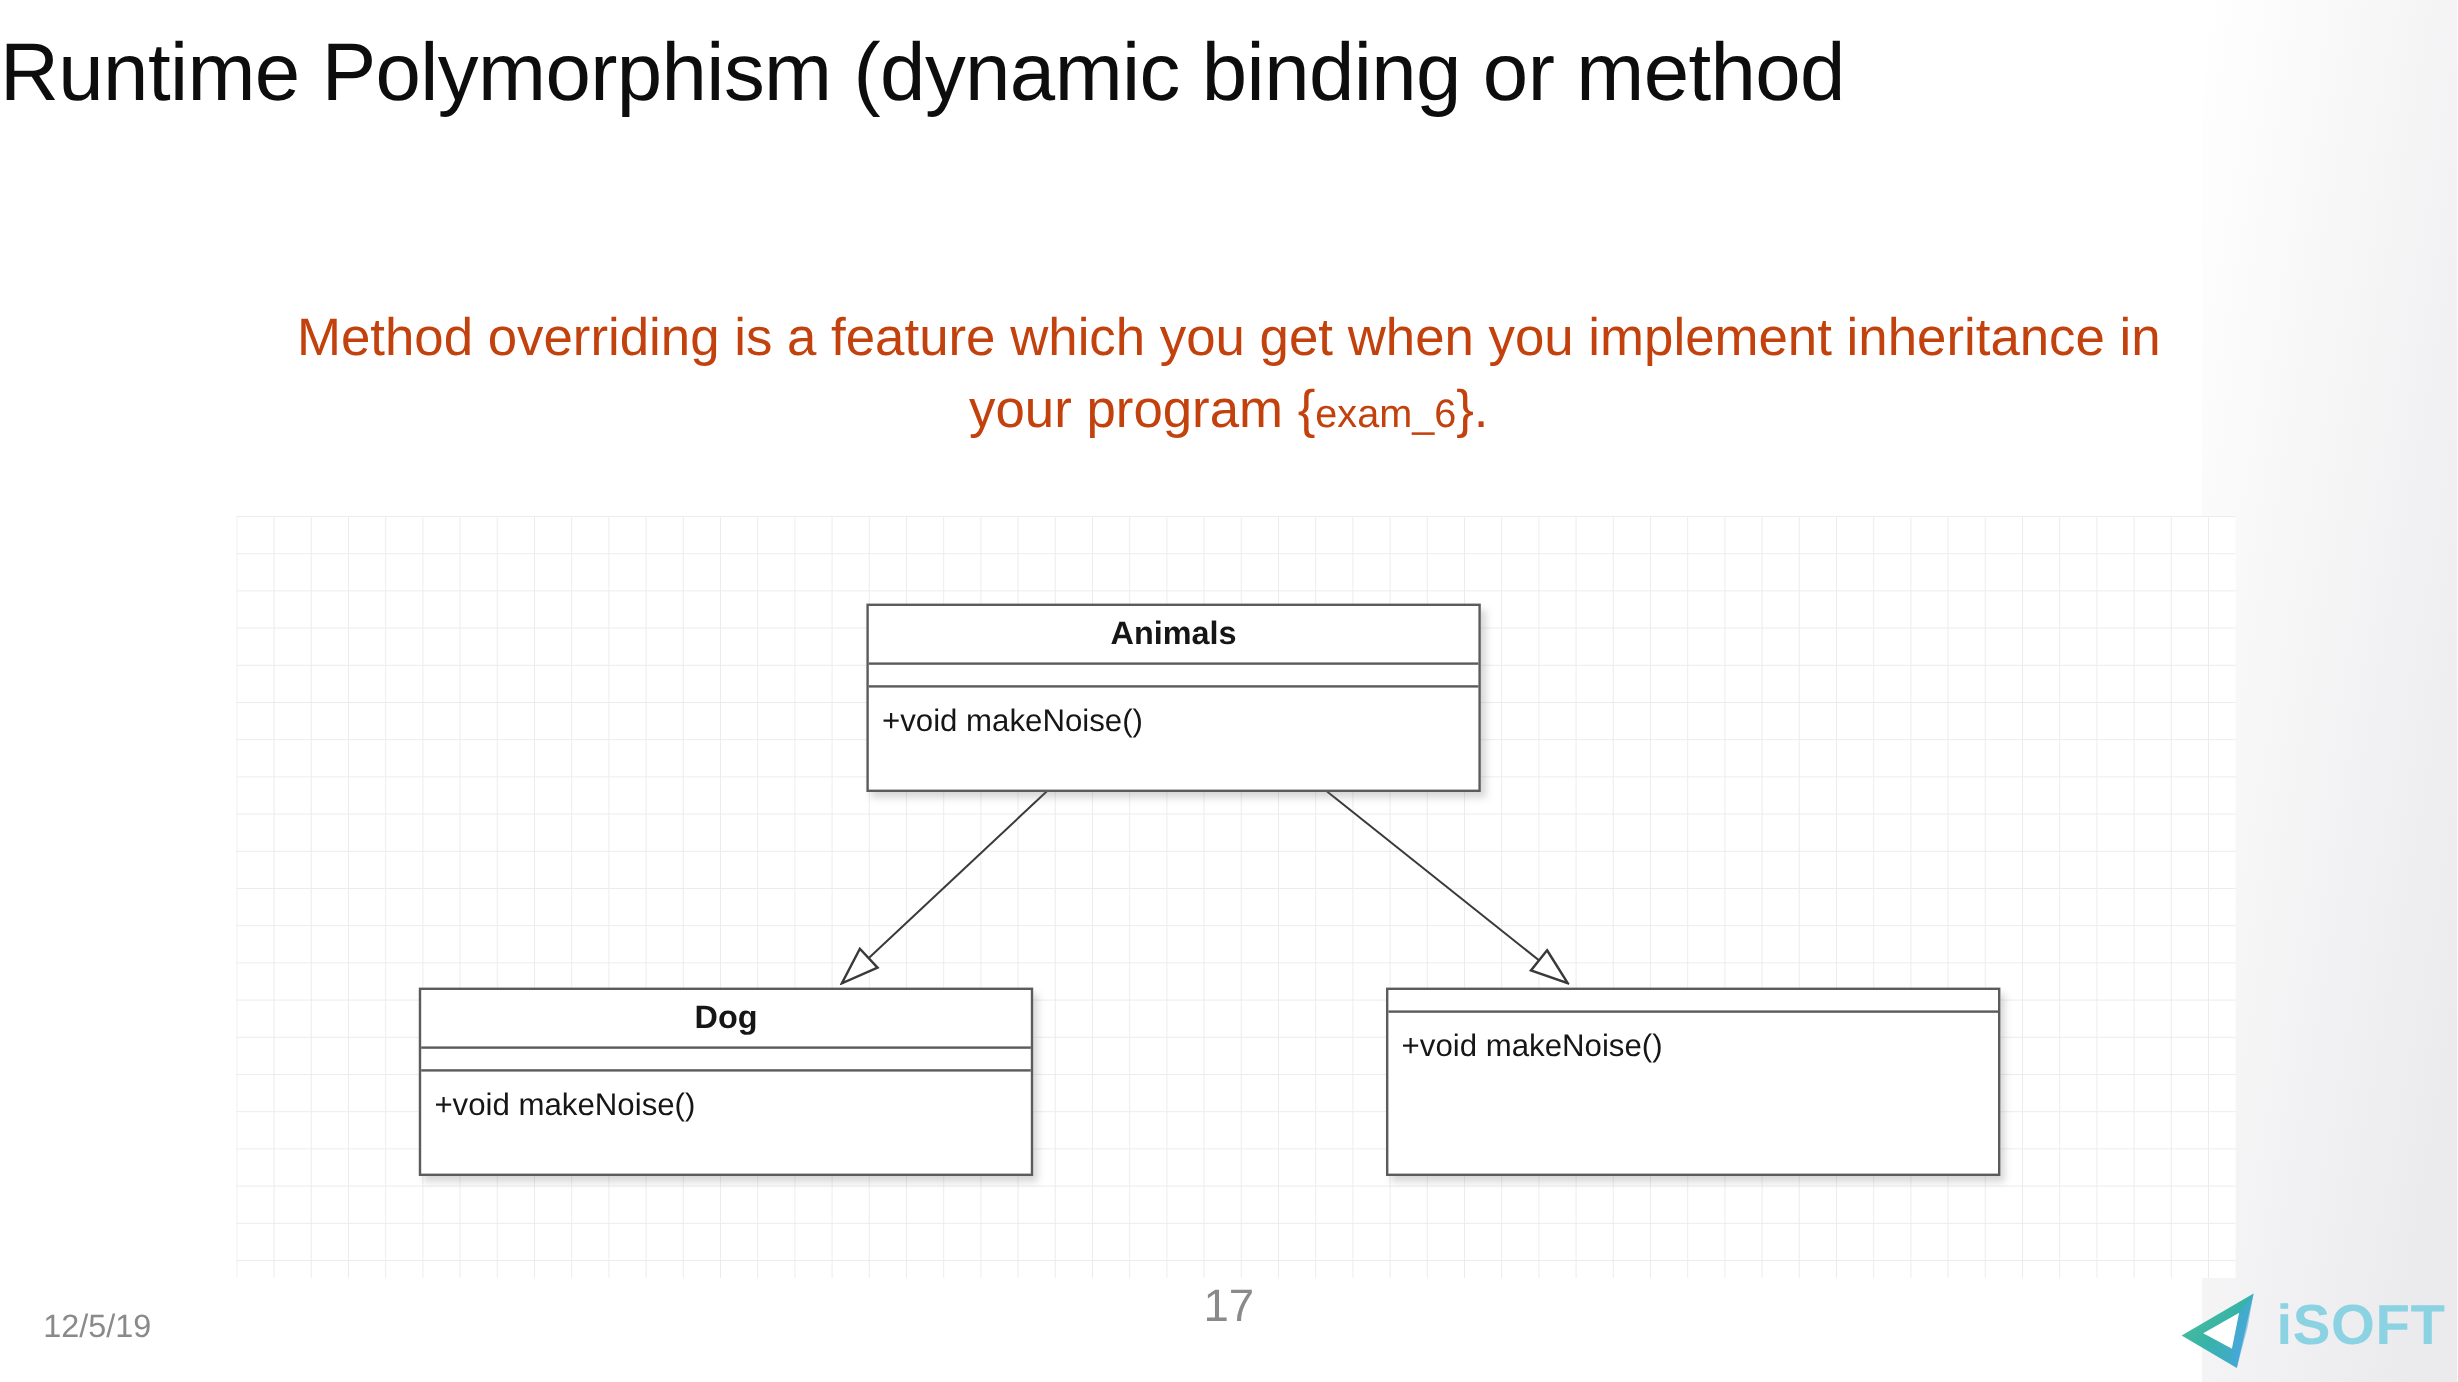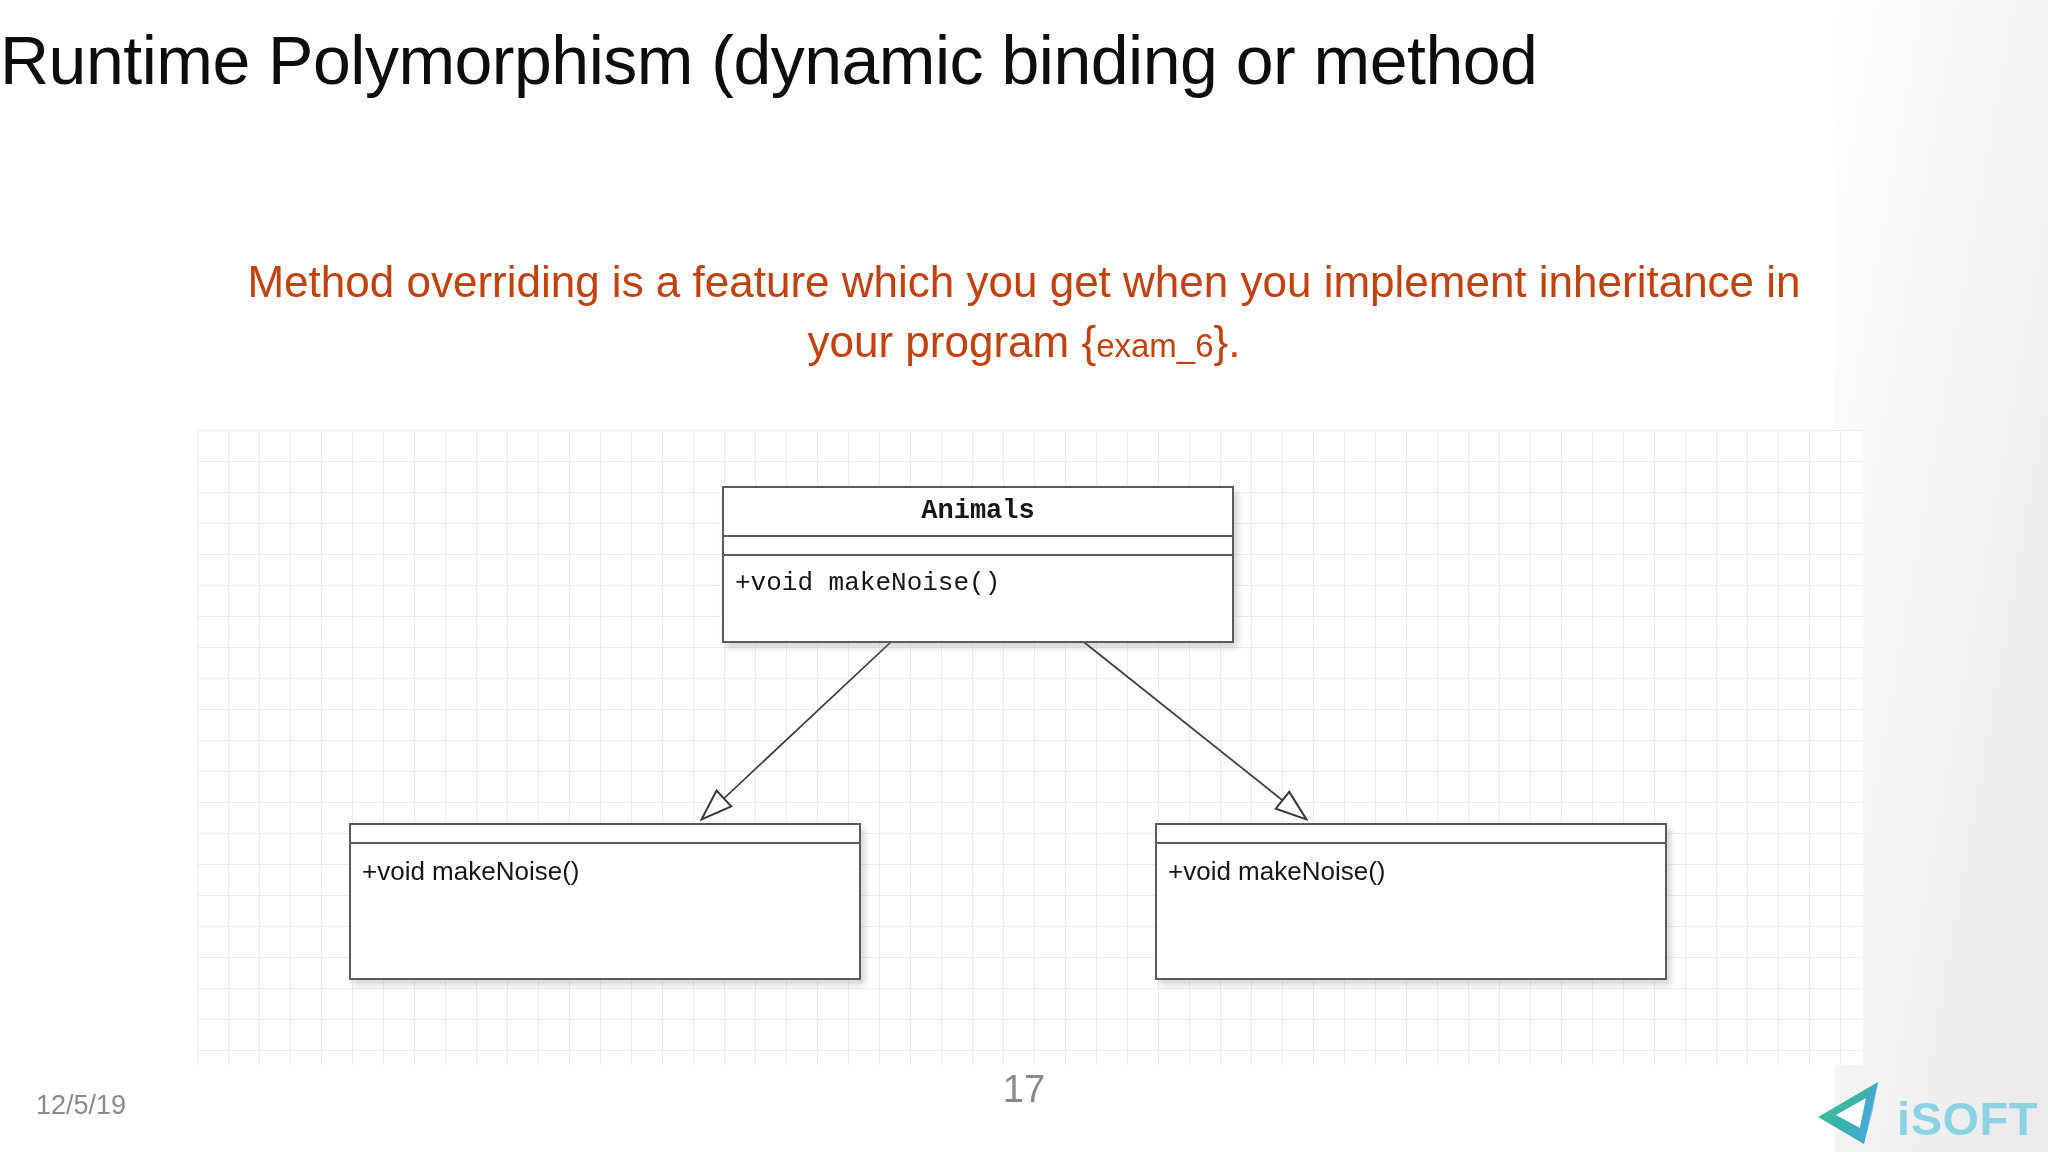--- a/index.html
+++ b/index.html
@@ -56,35 +56,35 @@
     font-weight:bold;font-size:27px;color:#161616;
   }
   .uml-box .uml-attrs{
     height:17px;
     border-bottom:2px solid #5b5b5d;
   }
   .uml-box .uml-methods{
     padding:12px 0 0 11px;
     font-size:26px;color:#161616;
   }
-  .box-animals{left:722px;top:486px;font-family:Liberation Mono, monospace;}
+  .box-animals{left:722px;top:503px;}
   .box-dog{left:349px;top:823px;}
   .box-cat{left:1155px;top:823px;}
   .footer-date{
     position:absolute;left:36px;top:1090px;
     font-size:27px;color:#8a8a8a;
   }
   .footer-page{
     position:absolute;left:0;right:0;top:1068px;
     text-align:center;
     font-size:38px;color:#8a8a8a;
   }
   .footer-logo{
     position:absolute;right:10px;top:1076px;height:70px;
-    display:flex;align-items:flex-end;gap:6px;
+    display:flex;align-items:flex-start;gap:6px;
   }
   .footer-logo .logo-text{
     font-size:47px;font-weight:bold;
     color:#8bd3e2;
     letter-spacing:0.5px;
   }
 </style>
 </head>
 <body>
 
@@ -113,20 +113,21 @@
     <line x1="1080" y1="639" x2="1306" y2="819" stroke="#3a3a3a" stroke-width="1.7" marker-end="url(#hollowTri)"></line>
   </svg>
 
   <div class="uml-box box-animals">
     <div class="uml-name">Animals</div>
     <div class="uml-attrs"></div>
     <div class="uml-methods">+void makeNoise()</div>
   </div>
 
   <div class="uml-box box-dog">
+    <div class="uml-name">Dog</div>
     <div class="uml-attrs"></div>
     <div class="uml-methods">+void makeNoise()</div>
   </div>
 
   <div class="uml-box box-cat">
     <div class="uml-attrs"></div>
     <div class="uml-methods">+void makeNoise()</div>
   </div>
 
   <div class="footer-date">12/5/19</div>

